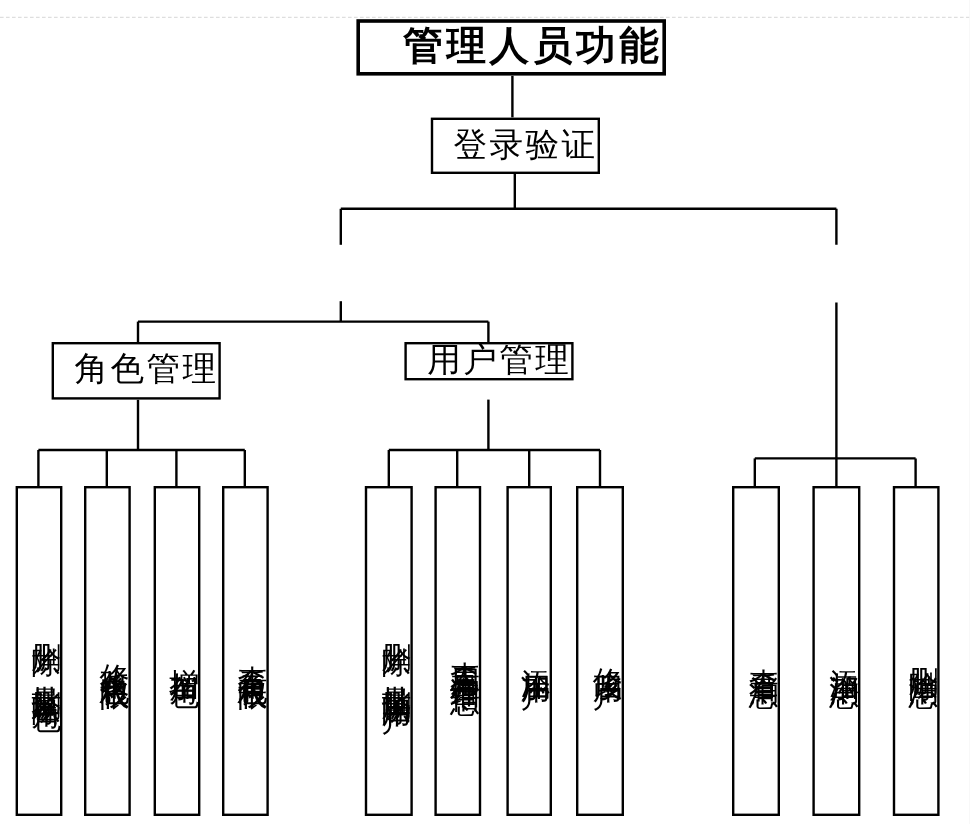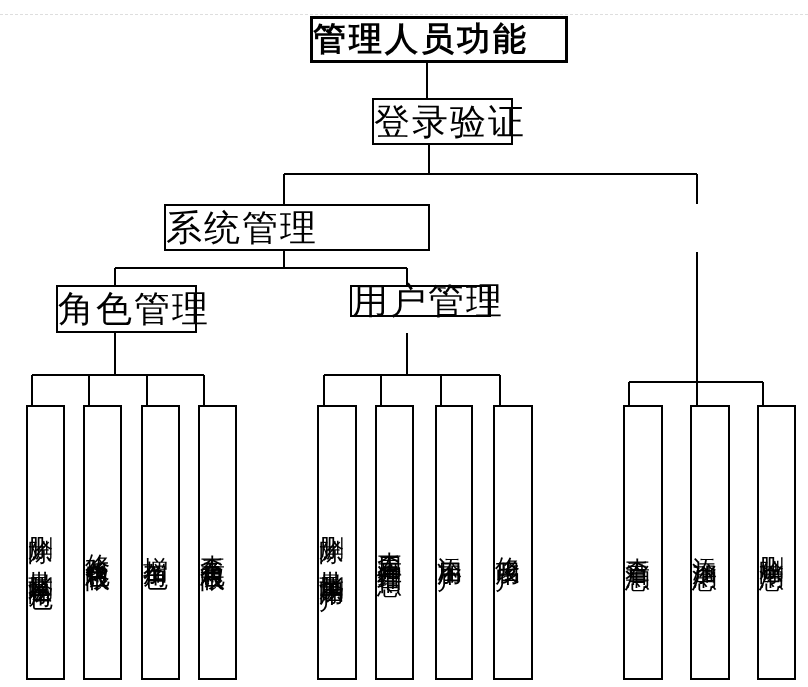--- a/index.html
+++ b/index.html
@@ -14,26 +14,25 @@
   .page-boundary{
     position:absolute;left:0;top:14px;width:808px;height:0;
     border-top:1px dashed #dedede;
   }
   .wires{position:absolute;left:0;top:0;width:808px;height:687px;}
   .node{
     position:absolute;
     box-sizing:border-box;
     border:2px solid #000;
     background:#ffffff;
-    display:flex;align-items:center;justify-content:flex-start;
+    display:flex;align-items:center;justify-content:flex-end;
     text-align:center;
     line-height:1;
-    margin-left:13px;
   }
-  .h-label{font-size:36px;letter-spacing:2px;white-space:nowrap;}
+  .h-label{font-size:28px;letter-spacing:2px;white-space:nowrap;}
   .root-box{left:297px;top:16px;width:258px;height:47px;border-width:3px;}
   .root-box .h-label{font-size:33px;font-weight:bold;letter-spacing:3px;}
   .login-box{left:359px;top:98px;width:141px;height:47px;}
   .system-box{left:151px;top:204px;width:266px;height:47px;}
   .message-box{left:609px;top:204px;width:173px;height:48px;}
   .role-box{left:43px;top:285px;width:141px;height:48px;}
   .user-box{left:337px;top:285px;width:141px;height:32px;}
   .leaf{top:405px;height:275px;}
   .v-label{
     writing-mode:vertical-rl;
@@ -99,23 +98,20 @@
   </svg>
 
   <div class="node root-box">
     <span class="h-label">管理人员功能</span>
   </div>
 
   <div class="node login-box">
     <span class="h-label">登录验证</span>
   </div>
 
-  <div class="node system-box">
-    <span class="h-label">系统管理</span>
-  </div>
 
   <div class="node role-box">
     <span class="h-label">角色管理</span>
   </div>
   <div class="node user-box">
     <span class="h-label">用户管理</span>
   </div>
 
   <div class="node leaf leaf-l1">
     <span class="v-label">删除／批量删除角色</span>

